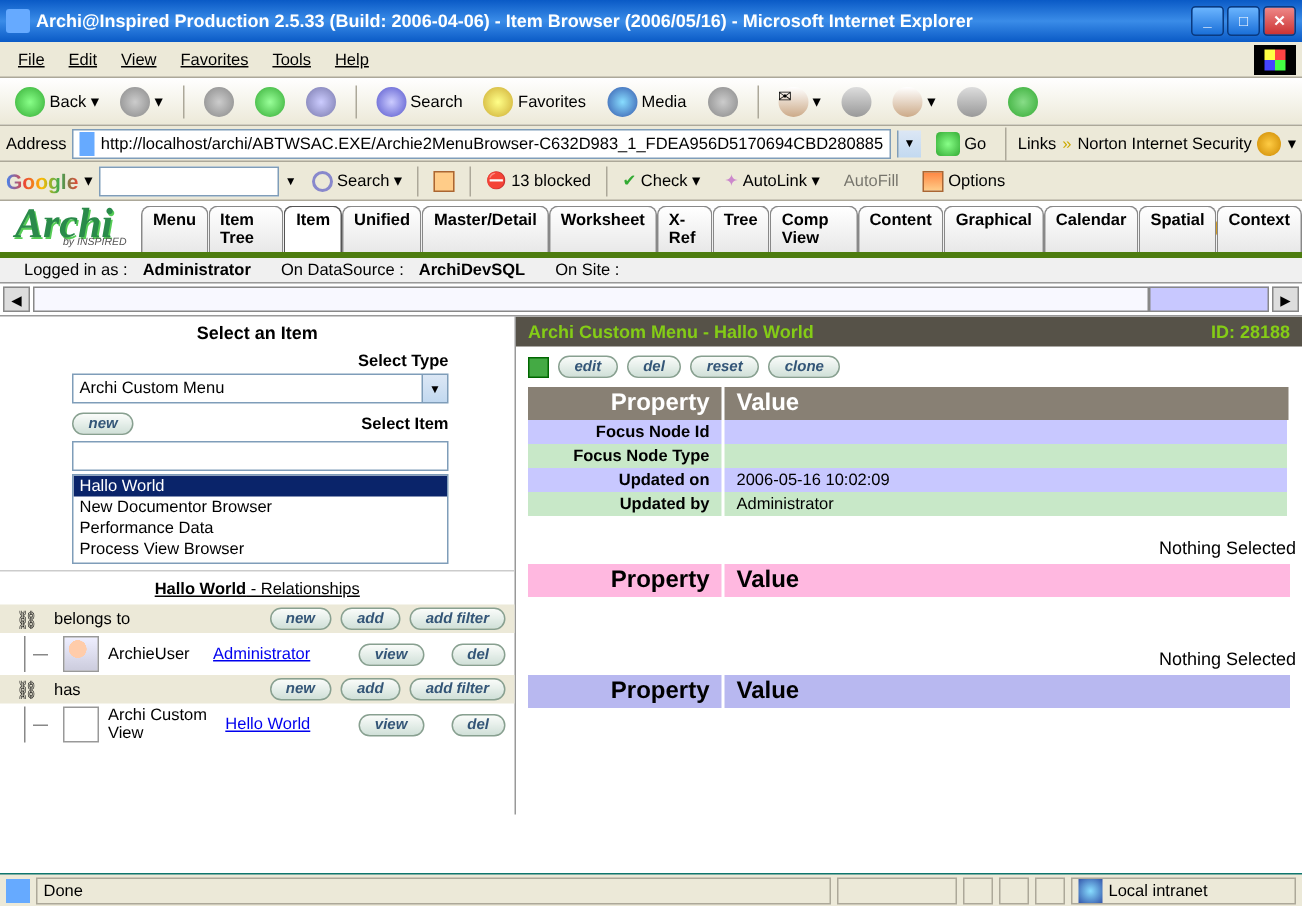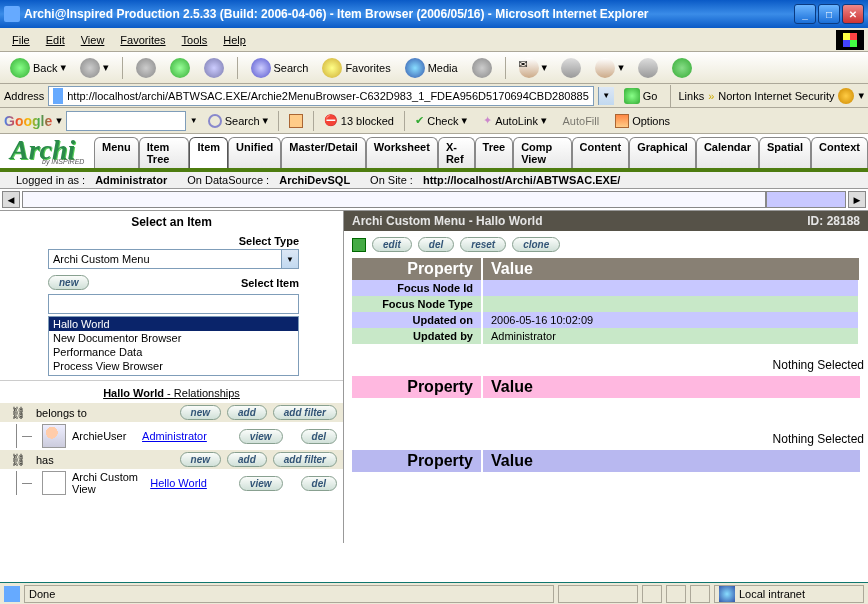--- a/index.html
+++ b/index.html
@@ -81,21 +81,21 @@
 .rel-row.head { background: #ece9d8; }
 .rel-icon { width: 24px; height: 14px; display: inline-flex; align-items: center; justify-content: center; font-size: 12px; }
 .rel-indent { width: 20px; display: flex; justify-content: center; color: #888; border-left: 1px solid #888; margin-left: 10px; height: 24px; align-items: flex-start; }
 .rel-indent::before { content: ""; display: block; width: 10px; border-bottom: 1px solid #888; margin-top: 12px;}
 .rel-indent-wrap { display: flex; align-items: center;}
 .rel-link { color: #00e; text-decoration: underline; cursor: pointer; }
 .rel-user-icon { width: 24px; height: 24px; background: radial-gradient(circle at 40% 35%, #fca 30%, transparent 31%), linear-gradient(#eef,#ccd); border: 1px solid #999; }
 .rel-doc-icon { width: 24px; height: 24px; background: #fff; border: 1px solid #999; position: relative; }
 
 
-.detail-header { background: #565248; color: #e5e5e5; padding: 3px 8px; display: flex; font-size: 12px; font-weight: bold; }
+.detail-header { background: #565248; color: #84cc16; padding: 3px 8px; display: flex; font-size: 12px; font-weight: bold; }
 .detail-header .idval { margin-left: auto; }
 .action-row { padding: 6px 8px; display: flex; gap: 6px; align-items: center; }
 .greenbox { width: 14px; height: 14px; background: #4a4; border: 1px solid #060; }
 .ptable { width: calc(100% - 16px); margin: 0 8px 10px 8px; border-collapse: collapse; }
 .ptable th { background: #888074; color: #fff; padding: 2px 8px; font-size: 16px; }
 .ptable th.prop { text-align: right; width: 130px; border-right: 2px solid #fff; }
 .ptable th.val { text-align: left; }
 .ptable td { padding: 2px 8px; font-weight: bold; border-right: 2px solid #fff; }
 .ptable td.prop { text-align: right; width: 130px; }
 .ptable td.val { text-align: left; font-weight: normal; }
@@ -245,21 +245,20 @@
     <div class="ricon">?</div>
   </div>
 </div>
 
 <div class="statusline">
   <span>Logged in as :</span>
   <b>Administrator</b>
   <span style="margin-left:10px">On DataSource :</span>
   <b>ArchiDevSQL</b>
   <span style="margin-left:10px">On Site :</span>
-  <b>http://localhost/Archi/ABTWSAC.EXE/</b>
 </div>
 
 <div class="scrollrow">
   <div class="arrow">◀</div>
   <div class="track"></div>
   <div class="purple"></div>
   <div class="arrow">▶</div>
 </div>
 
 <div class="main">

